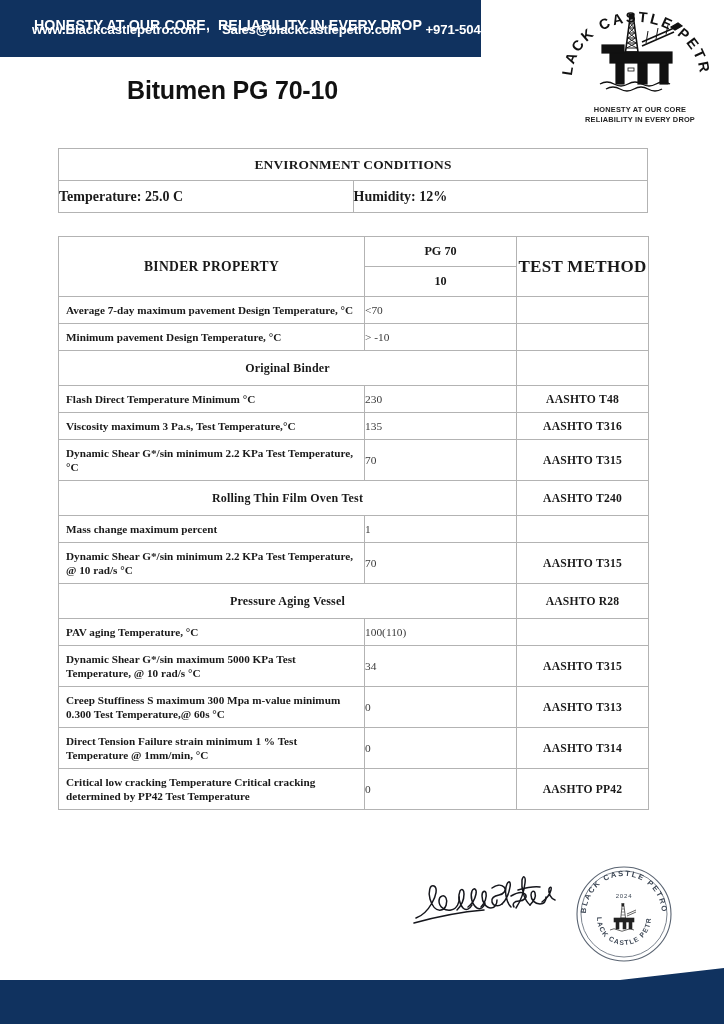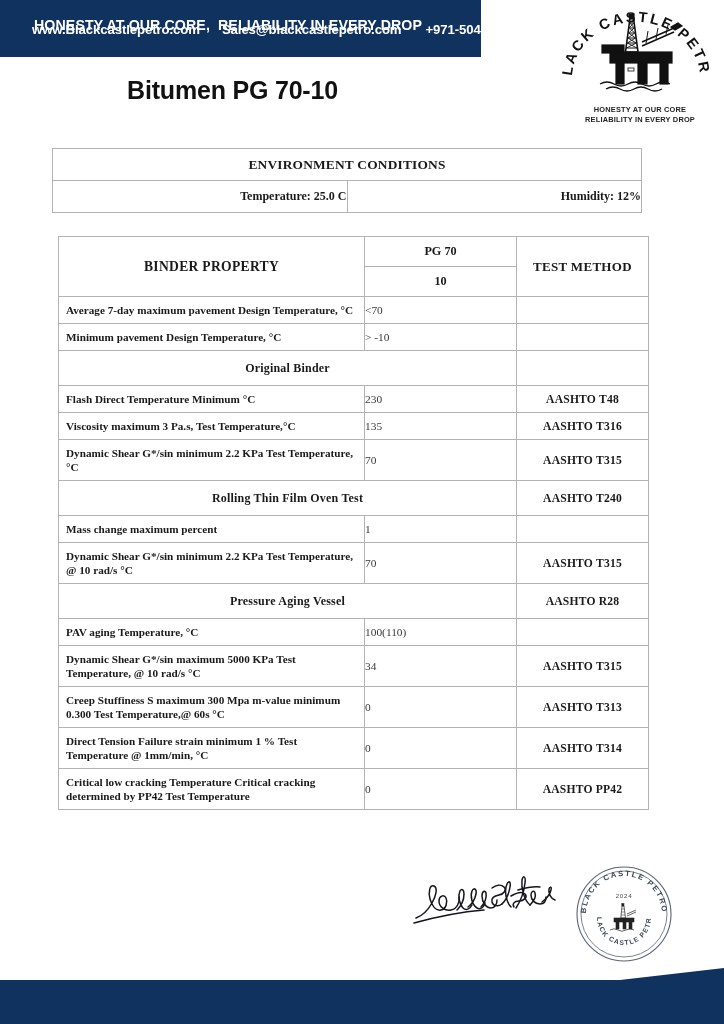--- a/index.html
+++ b/index.html
@@ -88,37 +88,37 @@
     table-layout: fixed;
     font-family: "Liberation Serif", serif;
   }
   .tbl td, .tbl th {
     border: 1px solid #b3b3b3;
     padding: 0;
     vertical-align: middle;
   }
 
   #env-table {
-    left: 52px;
+    left: 58px;
     top: 148px;
     width: 590px;
   }
   .env-title {
     height: 31px;
     text-align: center;
     font-weight: bold;
     font-size: 13.4px;
     color: #1a1a1a;
     letter-spacing: 0.2px;
   }
   .env-cell {
     height: 31px;
-    text-align: right;
-    font-weight: bold;
-    font-size: 12px;
+    text-align: left;
+    font-weight: bold;
+    font-size: 14px;
     color: #1a1a1a;
   }
 
   #spec-table {
     left: 58px;
     top: 236px;
     width: 590px;
   }
   .th-prop {
     text-align: center;
@@ -131,21 +131,21 @@
   .th-grade-top, .th-grade-bot {
     text-align: center;
     font-weight: bold;
     font-size: 12.2px;
     color: #1a1a1a;
     height: 29px;
   }
   .th-method {
     text-align: center;
     font-weight: bold;
-    font-size: 13px;
+    font-size: 17px;
     color: #1a1a1a;
     letter-spacing: 0.3px;
   }
 
   td.prop {
     padding: 6px 4px 6px 7px;
     font-weight: bold;
     font-size: 11.2px;
     line-height: 14px;
     color: #1a1a1a;

